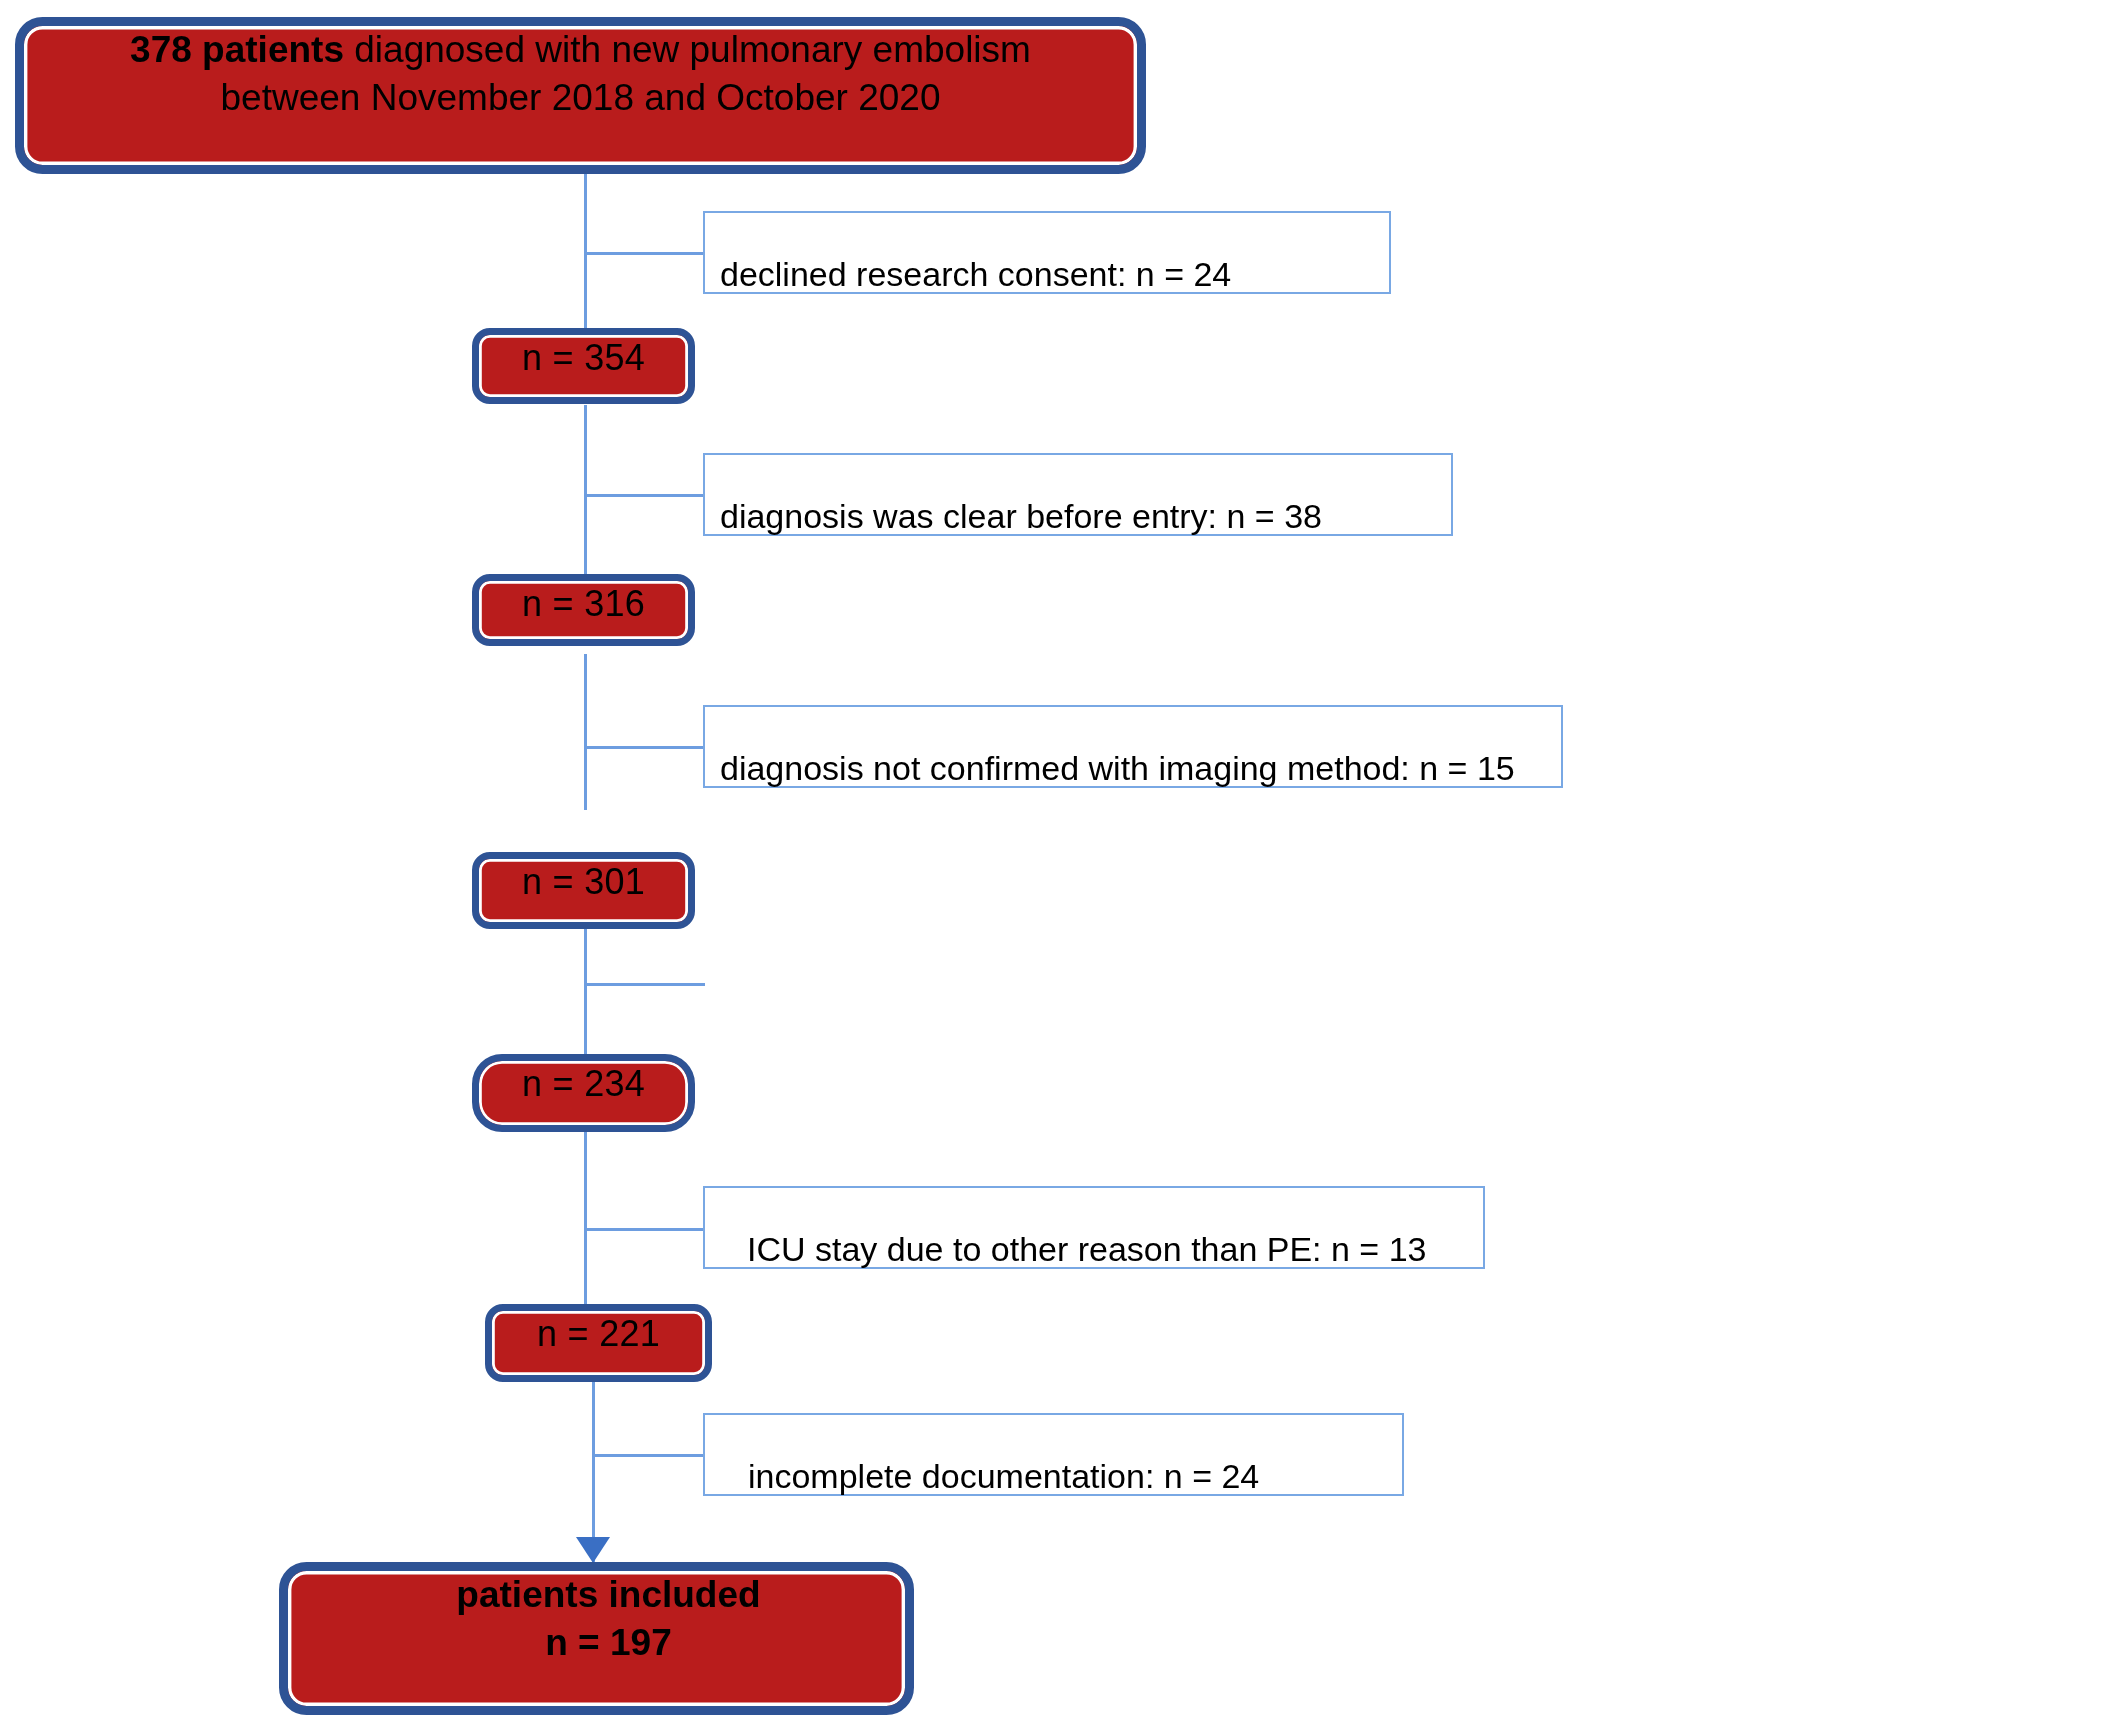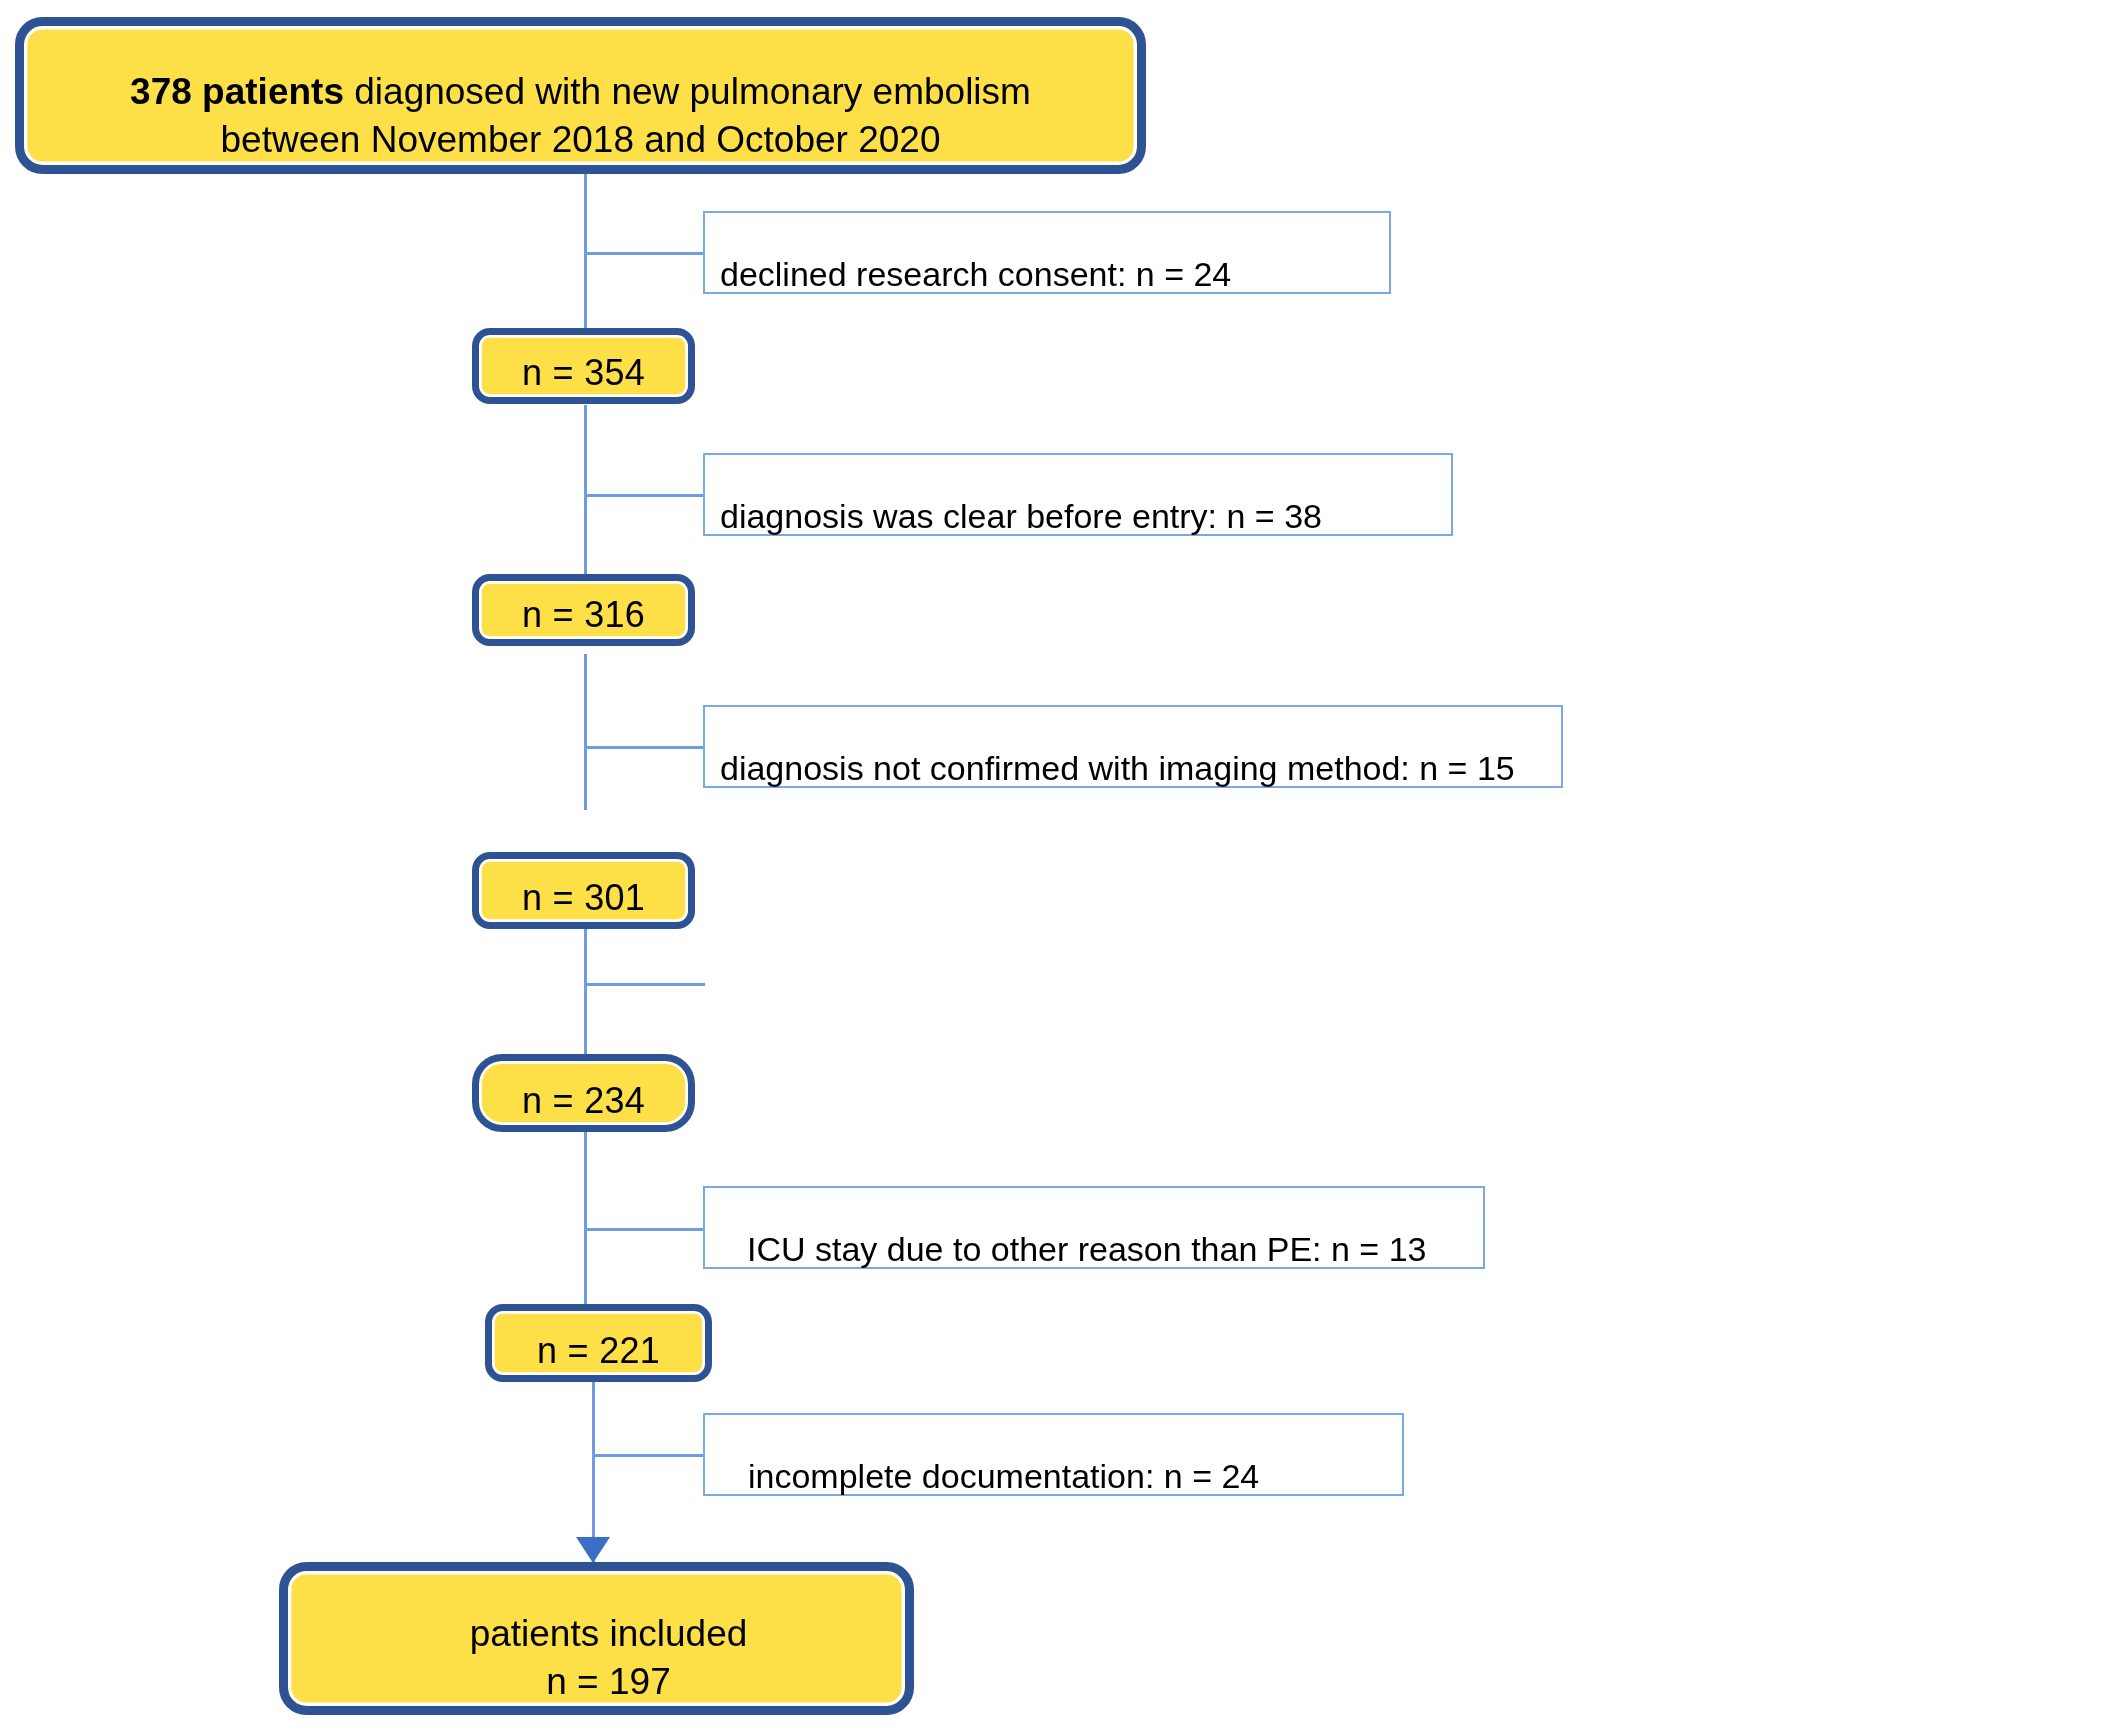--- a/index.html
+++ b/index.html
@@ -16,26 +16,26 @@
     width: 2108px;
     height: 1735px;
     background: #ffffff;
     overflow: hidden;
   }
 
   
   .node {
     position: absolute;
     box-sizing: border-box;
-    background: #fde047;
+    background: #b91c1c;
     border: 7.6px solid #2e5395;
     border-radius: 18px;
     box-shadow: inset 0 0 0 2.8px #ffffff;
     display: flex;
-    align-items: flex-end;
+    align-items: flex-start;
     justify-content: center;
     text-align: center;
     color: #000000;
     z-index: 4;
   }
   .node.big {
     border-width: 9px;
     border-radius: 27.5px;
     box-shadow: inset 0 0 0 3.4px #ffffff;
   }
@@ -44,21 +44,21 @@
     padding: 0 6.9px;
   }
   .node.count .node-text {
     font-size: 36px;
     letter-spacing: 0.3px;
   }
   .node.big .node-text {
     font-size: 37px;
   }
   .node.big.terminal .node-text {
-    font-weight: normal;
+    font-weight: bold;
     margin-left: 24px;
   }
   .node .strong { font-weight: bold; }
 
   
   .excl {
     position: absolute;
     box-sizing: border-box;
     background: #ffffff;
     border: 2.1px solid #79a8e4;

